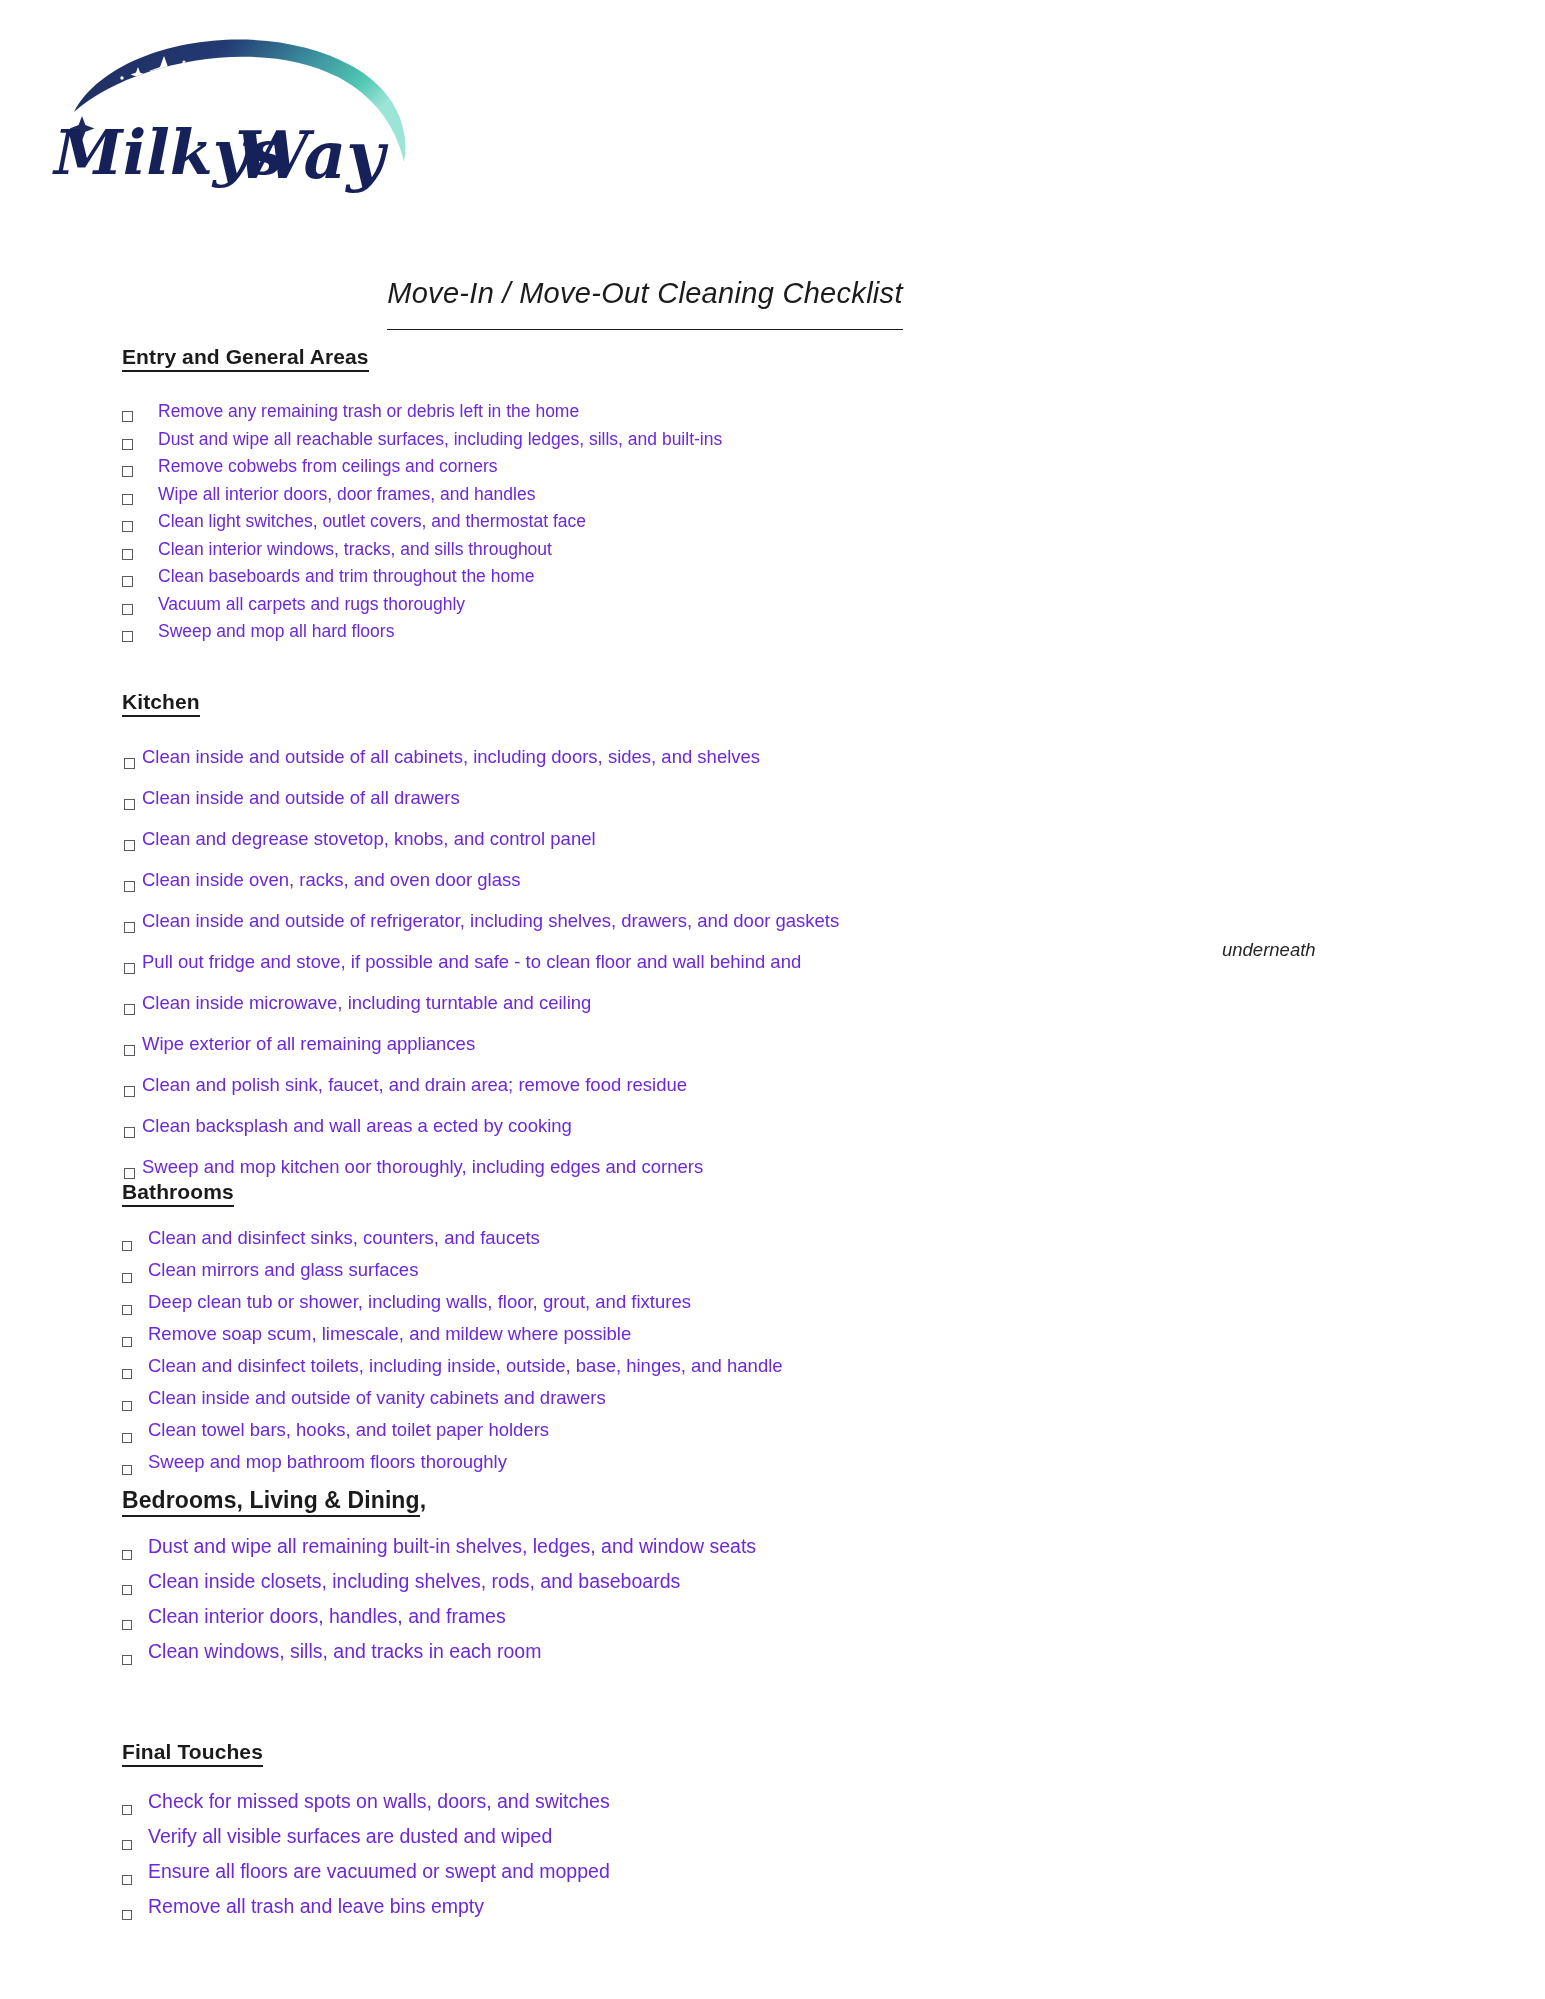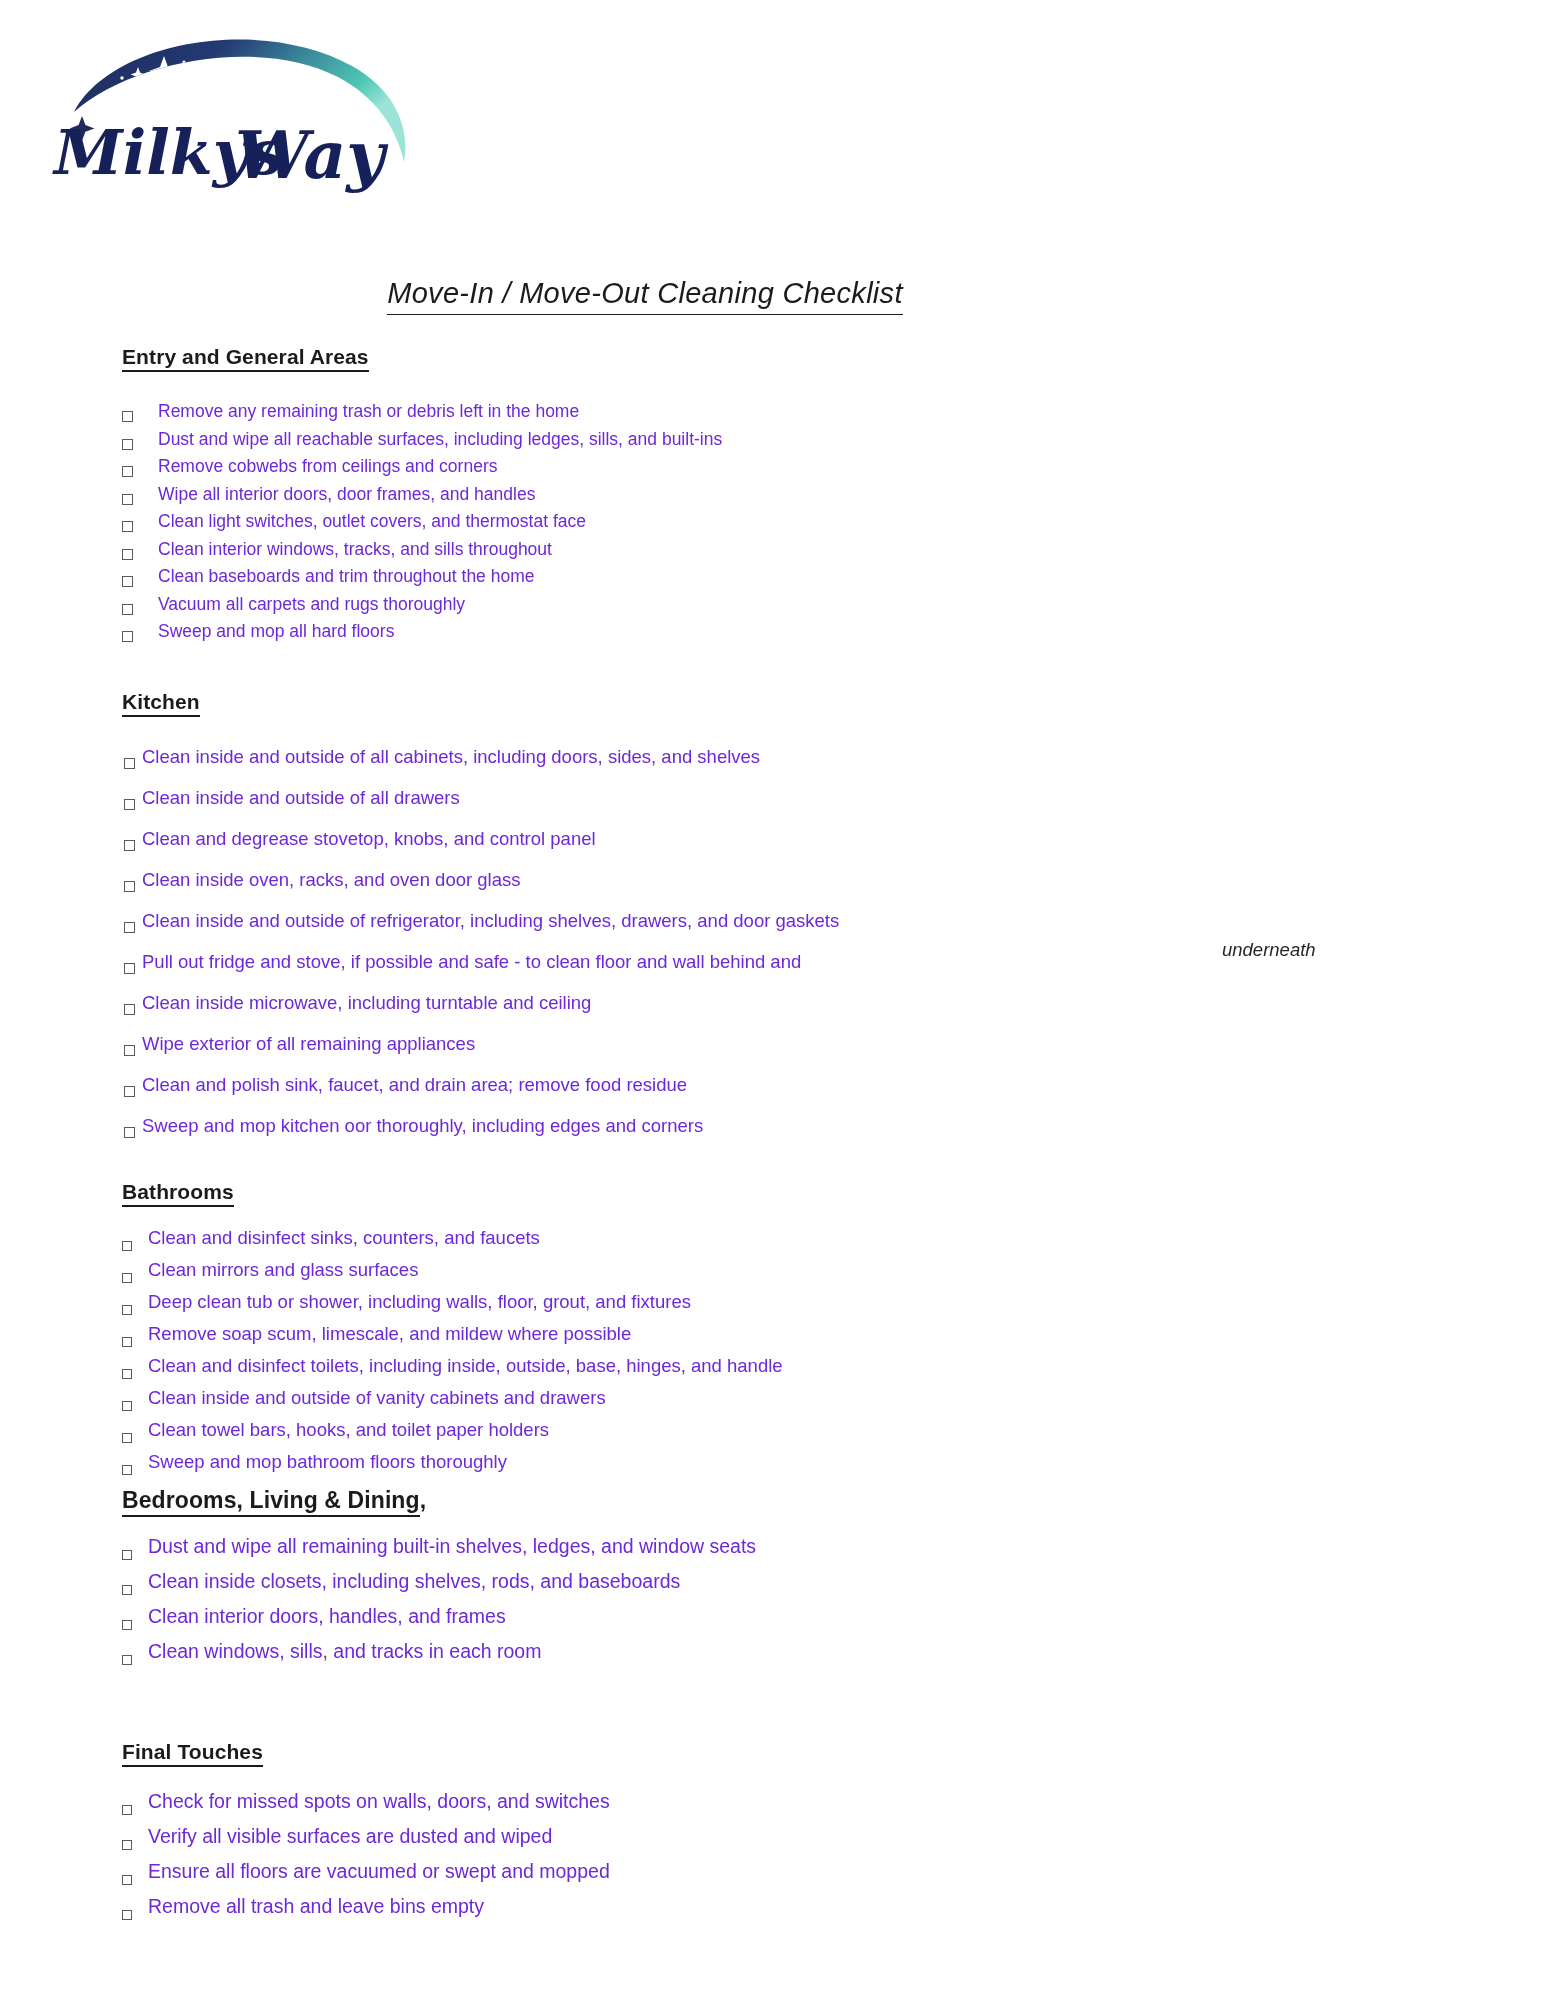--- a/index.html
+++ b/index.html
@@ -38,21 +38,21 @@
     width: 1290px;
     text-align: center;
     font-size: 29px;
     font-style: italic;
     font-weight: 400;
     letter-spacing: 0.3px;
     color: #1b1b1b;
   }
   .doc-title span {
     border-bottom: 1.6px solid #1b1b1b;
-    padding-bottom: 5px;
+    padding-bottom: 20px;
   }
 
   
   .sect-head {
     position: absolute;
     font-size: 21px;
     font-weight: 700;
     color: #1b1b1b;
     white-space: nowrap;
     letter-spacing: 0.1px;
@@ -249,20 +249,24 @@
     <div class="li">
       <span class="cb"></span>
       <span class="li-text">Wipe exterior of all remaining appliances</span>
     </div>
     <div class="li">
       <span class="cb"></span>
       <span class="li-text">Clean and polish sink, faucet, and drain area; remove food residue</span>
     </div>
     <div class="li">
       <span class="cb"></span>
+      <span class="li-text">Clean backsplash and wall areas a ected by cooking</span>
+    </div>
+    <div class="li">
+      <span class="cb"></span>
       <span class="li-text">Sweep and mop kitchen  oor thoroughly, including edges and corners</span>
     </div>
   </div>
 
   <div class="wrap-tail" style="left:1222px; top:938px;">underneath</div>
 
   <div class="sect-head" style="left:122px; top:1180px;">
     <span class="u">Bathrooms</span>
   </div>
 

